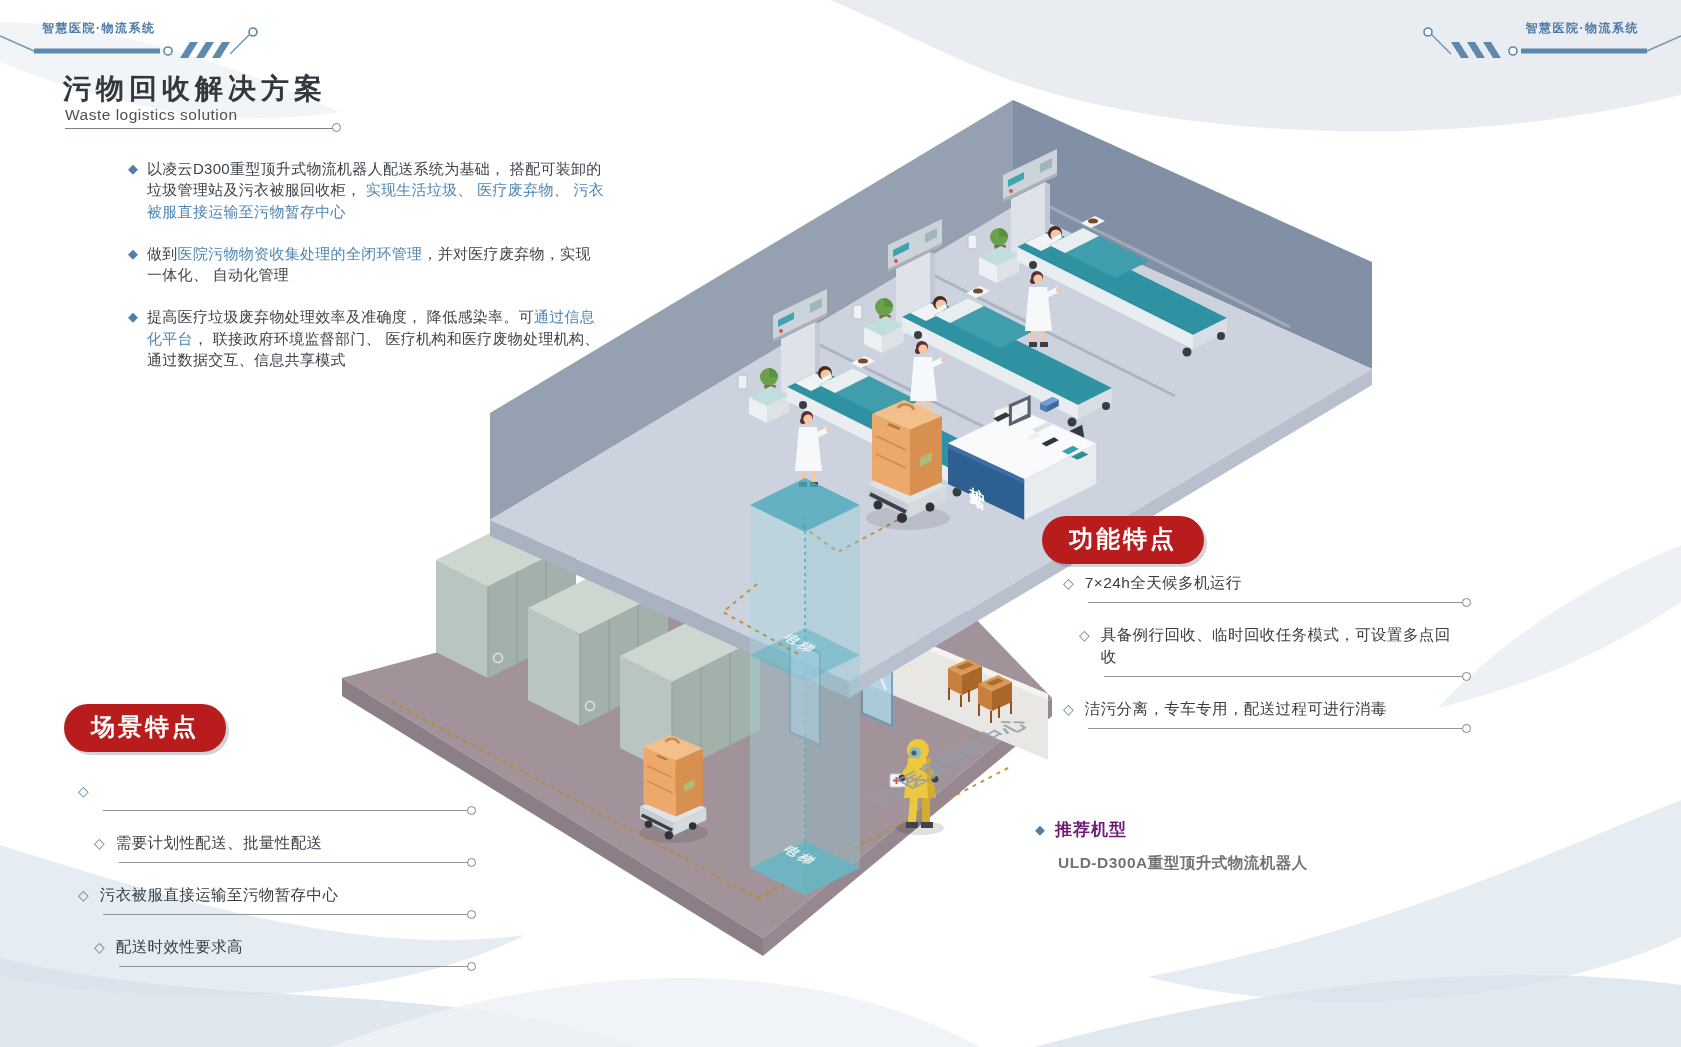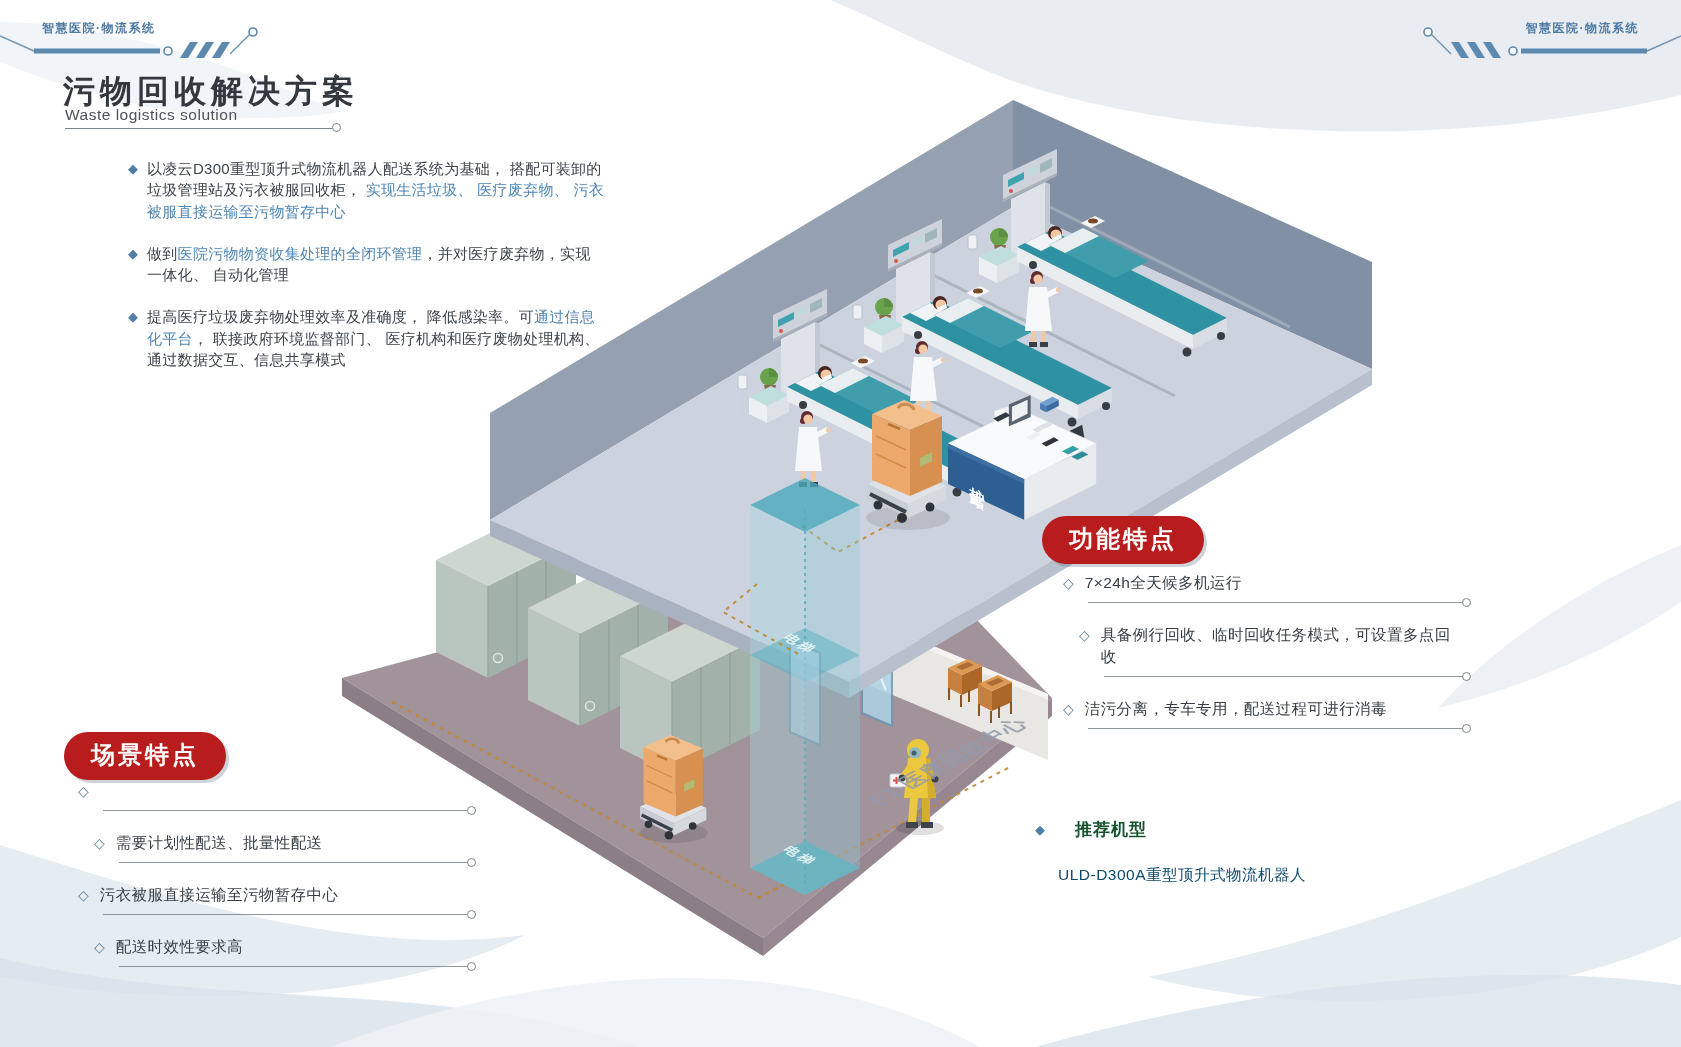--- a/index.html
+++ b/index.html
@@ -4,21 +4,21 @@
 <style>
   html,body{margin:0;padding:0;}
   body{width:1681px;height:1047px;position:relative;overflow:hidden;background:#ffffff;
        font-family:"Liberation Sans","DejaVu Sans",sans-serif;color:#3f464d;}
   .abs{position:absolute;}
   
   .brand{font-size:12px;font-weight:bold;color:#4d7aa4;letter-spacing:1.5px;}
   .brand-left{left:42px;top:20px;}
   .brand-right{right:42px;top:20px;}
   
-  .title-zh{left:63px;top:70px;font-size:32px;font-weight:bold;color:#32383e;letter-spacing:5px;}
+  .title-zh{left:63px;top:70px;font-size:28px;font-weight:bold;color:#32383e;letter-spacing:5px;}
   .title-en{left:65px;top:106px;font-size:15.5px;color:#4b5157;letter-spacing:.5px;}
   .title-line{left:65px;top:128px;width:268px;border-bottom:1.4px solid #7d858c;}
   .title-line::after{content:"";position:absolute;right:-8px;bottom:-4px;width:7px;height:7px;
        border:1.4px solid #7d858c;border-radius:50%;background:#fff;}
   
   .intro{left:128px;top:158px;width:478px;}
   .intro-item{display:flex;margin-bottom:21px;}
   .intro-item .dmark{color:#4f7ea8;font-size:13px;line-height:21px;margin-right:9px;flex:0 0 auto;}
   .intro-item .txt{font-size:15px;line-height:1.42;letter-spacing:.3px;color:#3c434a;}
   .intro-item .hl{color:#4e86b4;}
@@ -30,29 +30,29 @@
   .feat{margin-bottom:21px;}
   .feat-list .feat:nth-of-type(even){margin-left:16px;}
   .feat-row{display:flex;align-items:flex-start;}
   .feat-row .omark{color:#5b7d99;font-size:14px;line-height:22px;margin-right:11px;flex:0 0 auto;}
   .feat-row .ftxt{font-size:15.5px;line-height:22px;letter-spacing:.4px;color:#373e45;}
   .feat-line{position:relative;margin:7px 0 0 25px;border-bottom:1.2px solid #8f969c;height:1px;}
   .feat-line::after{content:"";position:absolute;right:-8px;top:-3.5px;width:7px;height:7px;
        border:1.2px solid #7d858c;border-radius:50%;background:#fff;}
   .fn-block{left:1042px;top:516px;}
   .fn-items{left:1063px;top:572px;}
-  .sc-block{left:64px;top:732px;}
+  .sc-block{left:64px;top:704px;}
   .sc-items{left:78px;top:780px;width:390px;}
   .sc-items .feat-line{margin-right:0;}
   
   .rec{left:1035px;top:818px;}
   .rec-head{display:flex;align-items:center;}
   .rec-head .dmark{color:#4f7ea8;font-size:13px;margin-right:10px;}
-  .rec-label{font-size:17px;font-weight:bold;color:#14532d;letter-spacing:1px;margin-left:20px;}
-  .rec-model{margin:24px 0 0 23px;font-size:15.5px;color:#0c4a6e;letter-spacing:.5px;}
+  .rec-label{font-size:17px;font-weight:bold;color:#701a75;letter-spacing:1px;}
+  .rec-model{margin:12px 0 0 23px;font-size:15.5px;color:#737373;letter-spacing:.5px;font-weight:bold;}
   svg text{font-family:"Liberation Sans","DejaVu Sans",sans-serif;}
   .nslabel{writing-mode:vertical-rl;text-orientation:upright;}
 </style>
 </head>
 <body>
 
 <svg class="abs" style="left:0;top:0;" width="1681" height="1047" viewBox="0 0 1681 1047">
   <path d="M830,0 L1681,0 L1681,95 C1450,152 1180,138 1015,82 C945,56 888,24 830,0 Z" fill="#e9edf2"></path>
   <path d="M0,62 C90,98 210,132 340,112 C230,62 100,22 0,22 Z" fill="#eef2f6" opacity="0.8"></path>
   <path d="M1681,545 C1590,582 1498,642 1438,708 C1560,678 1636,632 1681,602 Z" fill="#edf1f5"></path>

